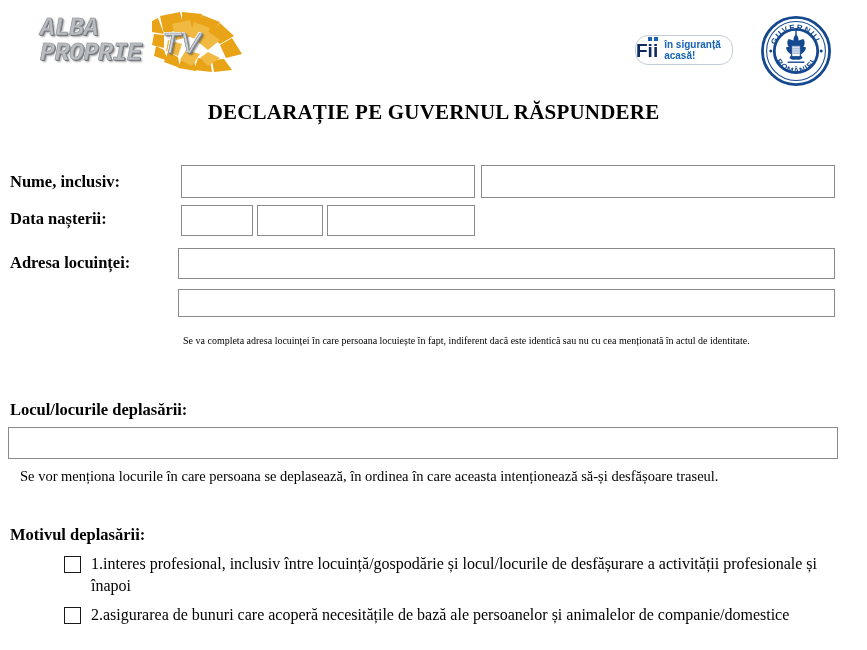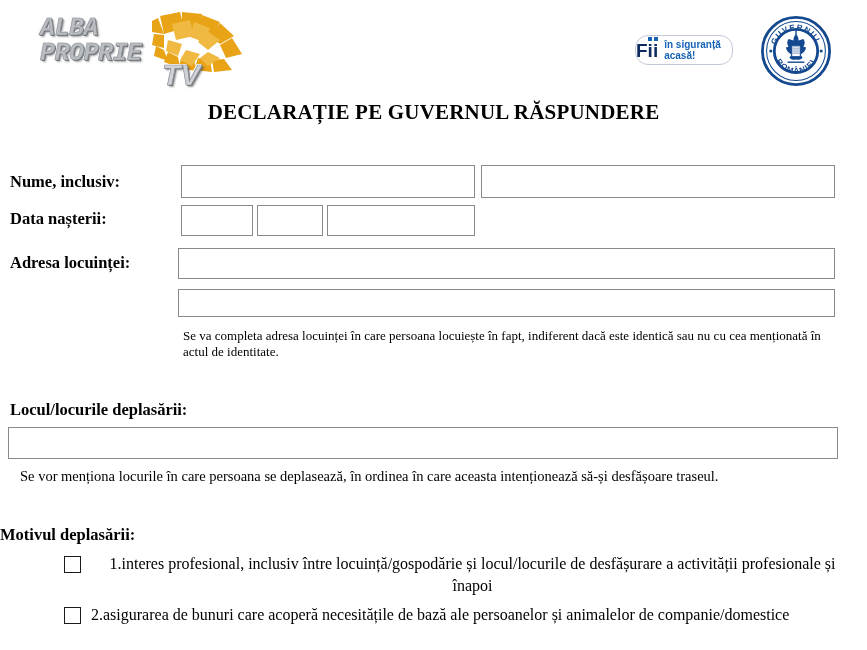--- a/index.html
+++ b/index.html
@@ -55,29 +55,28 @@
        1px 1px 0 #6f7479,
       -1px -1px 0 #f2f3f4,
        2px 2px 2px rgba(0,0,0,0.35);
     -webkit-text-stroke: 0.6px #8b9095;
   }
   .logo-tv {
     position: absolute;
     left: 140px;
     top: 14px;
     font-family: "Liberation Sans", sans-serif;
-    font-weight: bold;
+    font-weight: normal;
     font-style: italic;
     font-size: 30px;
     color: #cfd2d6;
     text-shadow:
        1px 1px 0 #74797e,
       -1px -1px 0 #ffffff,
        2px 2px 2px rgba(0,0,0,0.4);
-    margin-top: 32px;
     -webkit-text-stroke: 0.7px #888d92;
   }
 
   
   .fii-badge {
     position: absolute;
     left: 635px;
     top: 35px;
     width: 98px;
     height: 30px;
@@ -170,22 +169,22 @@
   .box-an   { left: 327px; top: 205px; width: 148px; height: 31px; }
 
   .box-adresa-1 { left: 178px; top: 248px; width: 657px; height: 31px; }
   .box-adresa-2 { left: 178px; top: 289px; width: 657px; height: 28px; }
 
   .note-adresa {
     position: absolute;
     left: 183px;
     top: 328px;
     width: 660px;
-    font-size: 13px;
-    line-height: 16px;
+    font-size: 10px;
+    line-height: 26px;
   }
 
   
   .lbl-locul {
     position: absolute;
     left: 10px;
     top: 400px;
     font-weight: bold;
     font-size: 16.5px;
   }
@@ -200,31 +199,30 @@
     left: 20px;
     top: 466px;
     width: 850px;
     font-size: 14.5px;
     line-height: 20px;
   }
 
   
   .lbl-motiv {
     position: absolute;
-    left: 0;
+    left: 10px;
     top: 525px;
     font-weight: bold;
     font-size: 16.5px;
   }
   .reasons {
     position: absolute;
     left: 64px;
     top: 553px;
     width: 790px;
-    text-align: center;
   }
   .reason {
     display: flex;
     align-items: flex-start;
     margin-bottom: 7px;
   }
   .checkbox {
     flex: 0 0 auto;
     width: 17px;
     height: 17px;

